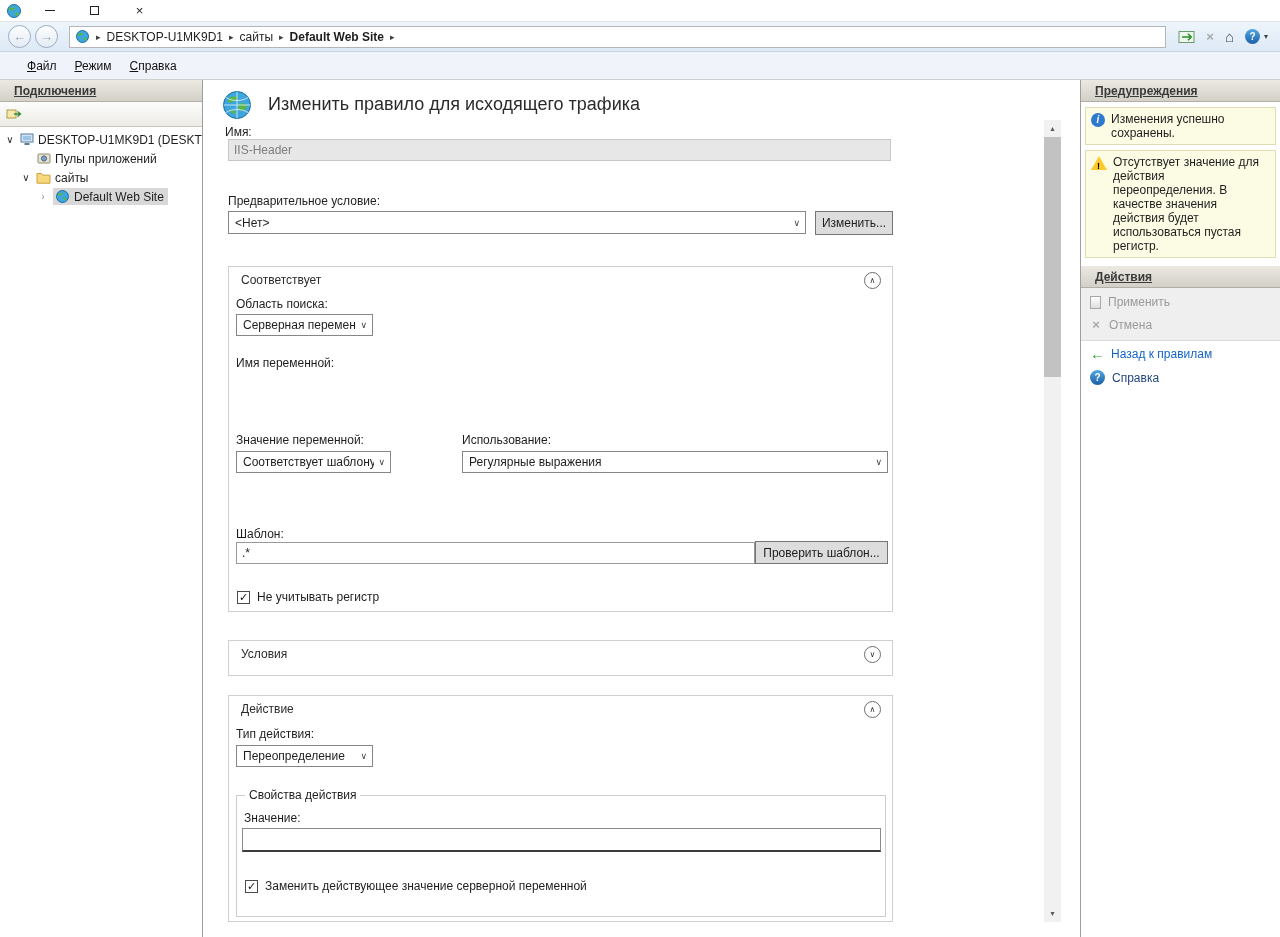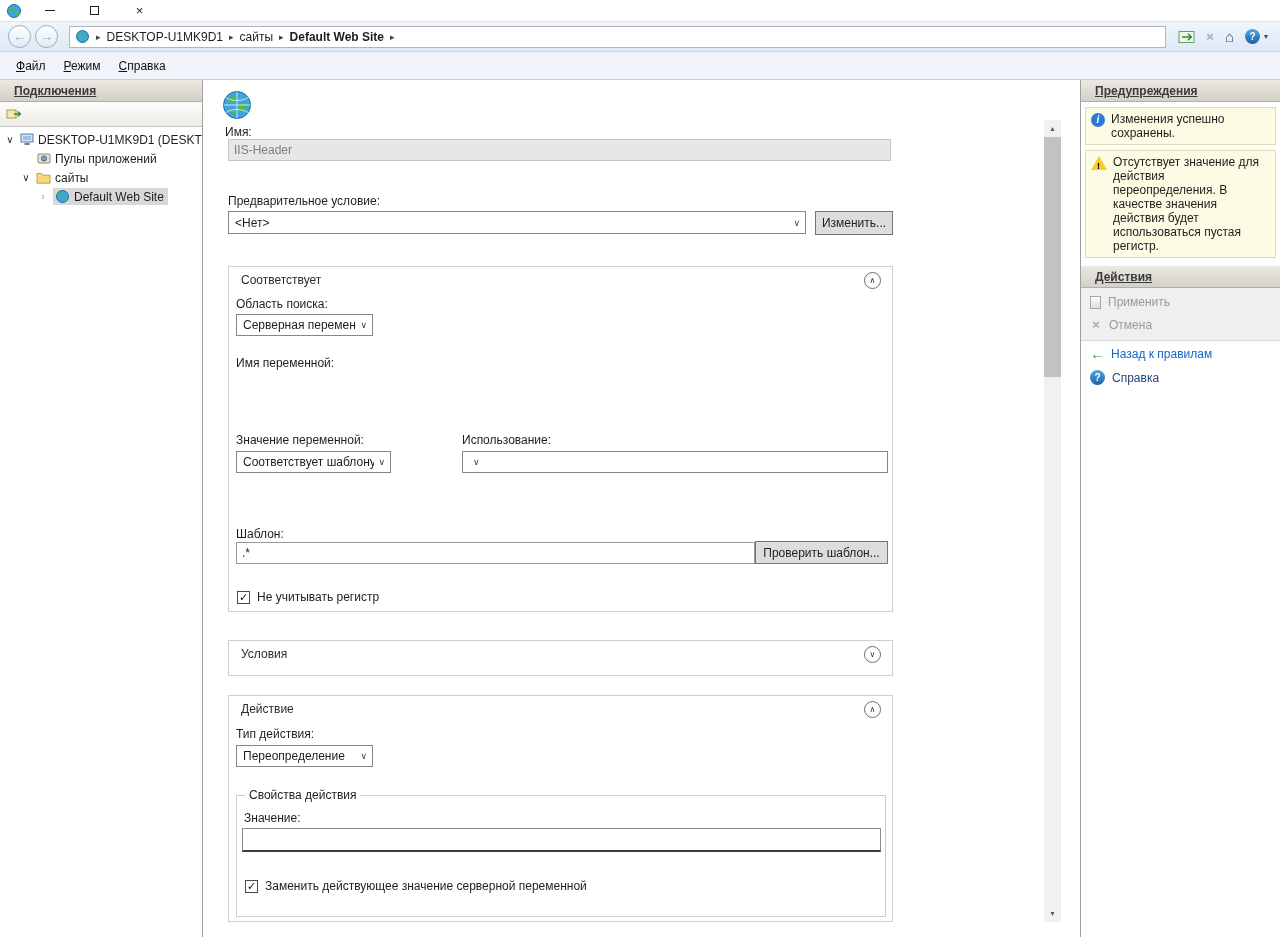--- a/index.html
+++ b/index.html
@@ -35,21 +35,21 @@
   .bc-item { color:#1e1e1e; }
   .bc-item.current { font-weight:bold; }
   .bar-icons { display:flex; align-items:center; gap:11px; margin:0 12px 0 0; }
   .stop-glyph { color:#a9a9a9; font-size:13px; font-weight:bold; }
   .home-glyph { color:#4a4a4a; font-size:15px; }
   .help-circle { width:15px; height:15px; border-radius:50%; background:linear-gradient(#52a8e2,#1c5fa8);
     color:#fff; font-size:10px; font-weight:bold; display:flex; align-items:center; justify-content:center; }
   .dd-glyph { font-size:8px; color:#444; margin-left:-7px; }
   
   .menubar { position:absolute; top:52px; left:0; right:0; height:28px; background:#f0f3f9;
-    border-bottom:1px solid #cfcfcf; display:flex; align-items:center; padding-left:7px; }
+    border-bottom:1px solid #cfcfcf; display:flex; align-items:center; padding-left:18px; }
   .menu-item { padding:5px 9px; color:#111; }
   
   .left-panel  { position:absolute; left:0; top:80px; width:203px; bottom:0; background:#fff; border-right:1px solid #9e9e9e; }
   .main-panel  { position:absolute; left:204px; top:80px; width:876px; bottom:0; background:#fff; }
   .right-panel { position:absolute; left:1080px; top:80px; width:200px; bottom:0; background:#fff; border-left:1px solid #9e9e9e; }
   .panel-header { height:22px; background:linear-gradient(#ebe9e2,#d2d0c7); border-bottom:1px solid #b1afa6;
     display:flex; align-items:center; padding:0 14px; font-weight:bold; color:#3a3a3a;text-decoration:underline; }
   
   .conn-toolbar { height:25px; background:linear-gradient(#fdfdfc,#ecebe5); border-bottom:1px solid #c9c7be;
     display:flex; align-items:center; padding:0 6px; }
@@ -238,20 +238,21 @@
 
   <div class="page-globe" style="left:18px; top:10px;">
     <svg width="30" height="30" viewBox="0 0 30 30">
       <circle cx="15" cy="15" r="13.5" fill="#3da7dd" stroke="#1c6ea0"></circle>
       <path d="M6 9 C10 5.5 14 5.8 16 8 C14 12 9 13 6 12 Z" fill="#58b54a"></path>
       <path d="M17 14 C21 12 25 14 25 17 C23 21 18 22 16 19 Z" fill="#58b54a"></path>
       <path d="M9 20 C12 19 14 21 13 24 C10 24 8 22 9 20 Z" fill="#58b54a"></path>
       <path d="M1.5 15 H28.5 M15 1.5 V28.5 M4 7.5 C10 11.5 20 11.5 26 7.5 M4 22.5 C10 18.5 20 18.5 26 22.5" stroke="#d8edf8" stroke-width="1" fill="none" opacity="0.85"></path>
     </svg>
   </div>
+  <div class="page-title" style="left:64px; top:14px;">Изменить правило для исходящего трафика</div>
 
   <div class="lbl" style="left:21px; top:45px;">Имя:</div>
   <input class="textbox disabled" style="left: 24px; top: 59px; width: 663px;" disabled="" value="IIS-Header">
 
   <div class="lbl" style="left:24px; top:114px;">Предварительное условие:</div>
   <div class="combo" style="left:24px; top:131px; width:578px; height:23px;">
     <span class="combo-text">&lt;Нет&gt;</span>
     <span class="combo-arrow">∨</span>
   </div>
   <button class="btn" style="left:611px; top:131px; width:78px; height:24px;">Изменить...</button>
@@ -271,20 +272,21 @@
   </div>
   <div class="lbl" style="left:32px; top:276px;">Имя переменной:</div>
 
   <div class="lbl" style="left:32px; top:353px;">Значение переменной:</div>
   <div class="lbl" style="left:258px; top:353px;">Использование:</div>
   <div class="combo" style="left:32px; top:371px; width:155px;">
     <span class="combo-text">Соответствует шаблону</span>
     <span class="combo-arrow">∨</span>
   </div>
   <div class="combo" style="left:258px; top:371px; width:426px;">
+    <span class="combo-text">Регулярные выражения</span>
     <span class="combo-arrow">∨</span>
   </div>
 
   <div class="lbl" style="left:32px; top:447px;">Шаблон:</div>
   <input class="textbox" style="left: 32px; top: 462px; width: 519px;" value=".*">
   <button class="btn" style="left:551px; top:461px; width:133px; height:23px;">Проверить шаблон...</button>
 
   <div class="check-row" style="left:33px; top:510px;">
     <span class="checkbox">
         <span>✓</span>

